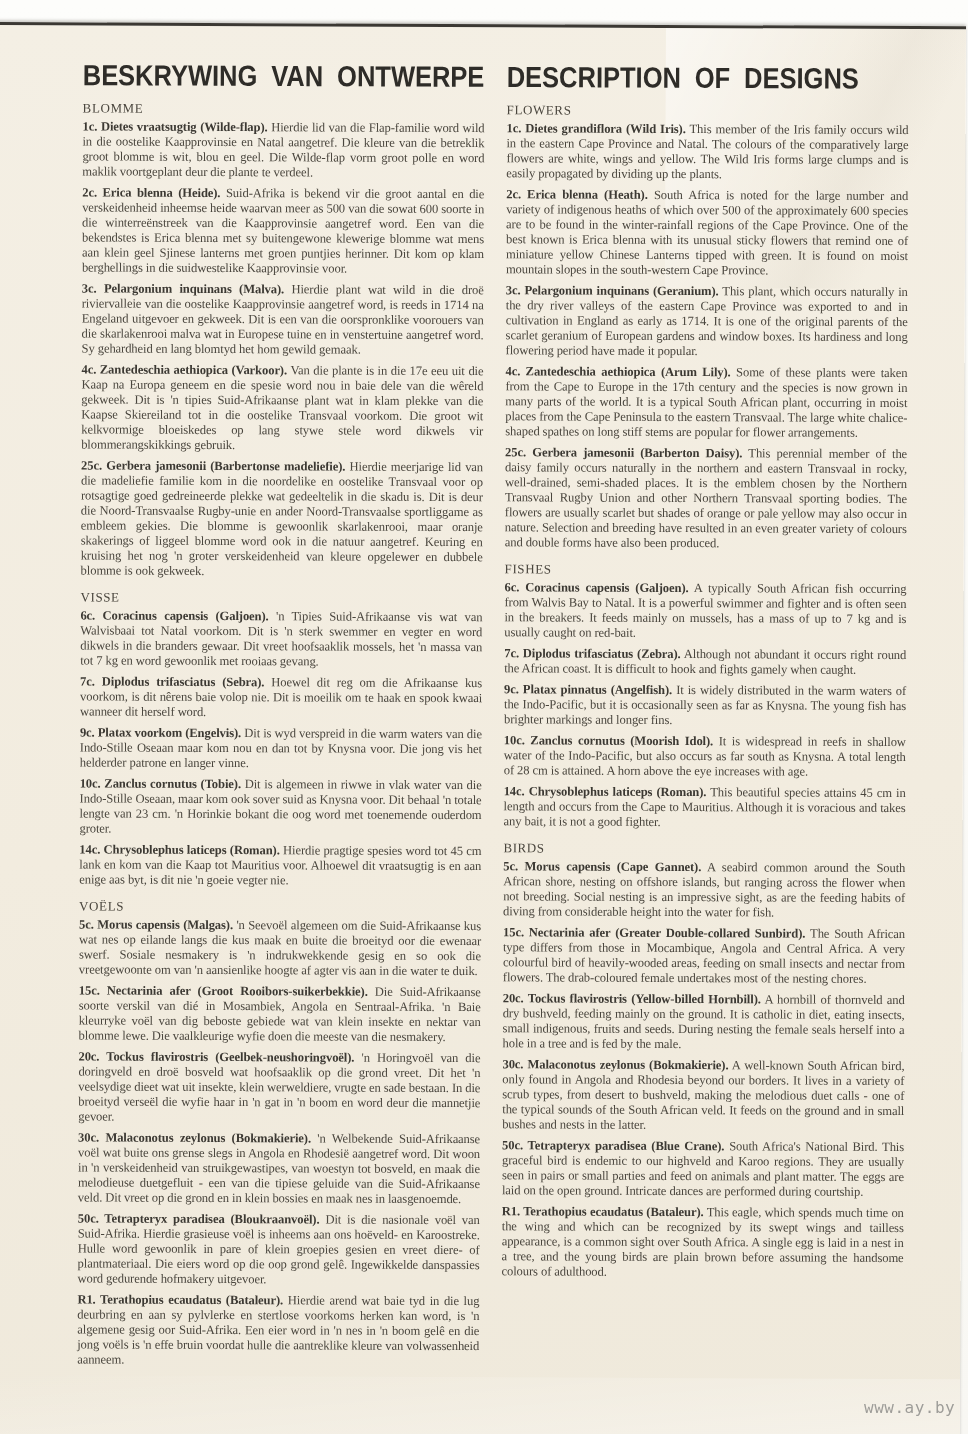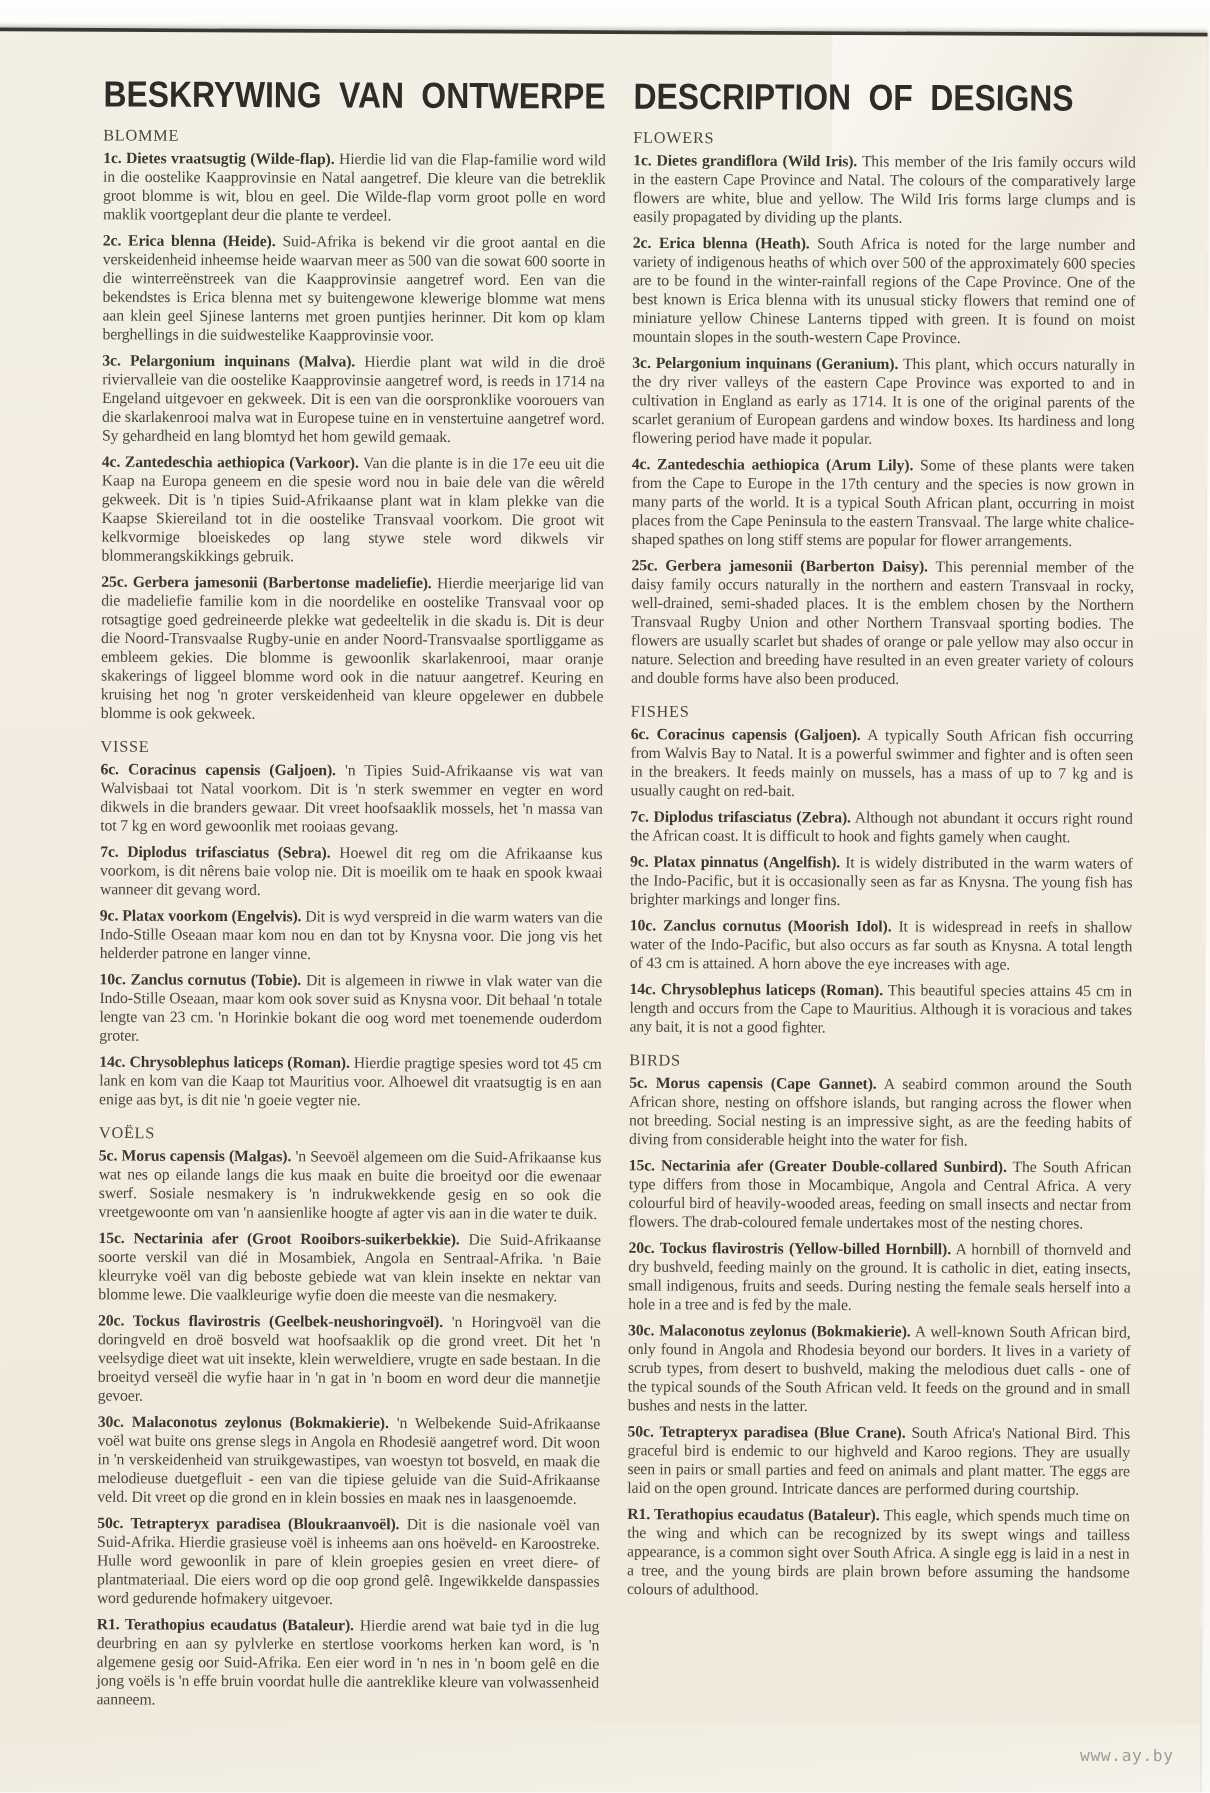--- a/index.html
+++ b/index.html
@@ -85,21 +85,21 @@
   }
   .lead {
     font-weight: 700;
     color: #3c3933;
   }
   .watermark {
     position: absolute;
     left: 864px;
     top: 1398px;
     font-family: "DejaVu Sans Mono", monospace;
-    font-size: 13px;
+    font-size: 16px;
     color: #9e9d99;
     letter-spacing: 0.5px;
   }
 </style>
 </head>
 <body>
 
 <div class="scan">
   <div class="paper">
     <div class="content">
@@ -112,21 +112,21 @@
           <p class="entry"><span class="lead">1c. Dietes vraatsugtig (Wilde-flap).</span> <span>Hierdie lid van die Flap-familie word wild in die oostelike Kaapprovinsie en Natal aangetref. Die kleure van die betreklik groot blomme is wit, blou en geel. Die Wilde-flap vorm groot polle en word maklik voortgeplant deur die plante te verdeel.</span></p>
           <p class="entry"><span class="lead">2c. Erica blenna (Heide).</span> <span>Suid-Afrika is bekend vir die groot aantal en die verskeidenheid inheemse heide waarvan meer as 500 van die sowat 600 soorte in die winterreënstreek van die Kaapprovinsie aangetref word. Een van die bekendstes is Erica blenna met sy buitengewone klewerige blomme wat mens aan klein geel Sjinese lanterns met groen puntjies herinner. Dit kom op klam berghellings in die suidwestelike Kaapprovinsie voor.</span></p>
           <p class="entry"><span class="lead">3c. Pelargonium inquinans (Malva).</span> <span>Hierdie plant wat wild in die droë riviervalleie van die oostelike Kaapprovinsie aangetref word, is reeds in 1714 na Engeland uitgevoer en gekweek. Dit is een van die oorspronklike voorouers van die skarlakenrooi malva wat in Europese tuine en in venstertuine aangetref word. Sy gehardheid en lang blomtyd het hom gewild gemaak.</span></p>
           <p class="entry"><span class="lead">4c. Zantedeschia aethiopica (Varkoor).</span> <span>Van die plante is in die 17e eeu uit die Kaap na Europa geneem en die spesie word nou in baie dele van die wêreld gekweek. Dit is 'n tipies Suid-Afrikaanse plant wat in klam plekke van die Kaapse Skiereiland tot in die oostelike Transvaal voorkom. Die groot wit kelkvormige bloeiskedes op lang stywe stele word dikwels vir blommerangskikkings gebruik.</span></p>
           <p class="entry"><span class="lead">25c. Gerbera jamesonii (Barbertonse madeliefie).</span> <span>Hierdie meerjarige lid van die madeliefie familie kom in die noordelike en oostelike Transvaal voor op rotsagtige goed gedreineerde plekke wat gedeeltelik in die skadu is. Dit is deur die Noord-Transvaalse Rugby-unie en ander Noord-Transvaalse sportliggame as embleem gekies. Die blomme is gewoonlik skarlakenrooi, maar oranje skakerings of liggeel blomme word ook in die natuur aangetref. Keuring en kruising het nog 'n groter verskeidenheid van kleure opgelewer en dubbele blomme is ook gekweek.</span></p>
         </div>
 
         <div class="section">
           <div class="sec-heading">VISSE</div>
           <p class="entry"><span class="lead">6c. Coracinus capensis (Galjoen).</span> <span>'n Tipies Suid-Afrikaanse vis wat van Walvisbaai tot Natal voorkom. Dit is 'n sterk swemmer en vegter en word dikwels in die branders gewaar. Dit vreet hoofsaaklik mossels, het 'n massa van tot 7 kg en word gewoonlik met rooiaas gevang.</span></p>
-          <p class="entry"><span class="lead">7c. Diplodus trifasciatus (Sebra).</span> <span>Hoewel dit reg om die Afrikaanse kus voorkom, is dit nêrens baie volop nie. Dit is moeilik om te haak en spook kwaai wanneer dit gevang word.</span></p>
+          <p class="entry"><span class="lead">7c. Diplodus trifasciatus (Sebra).</span> <span>Hoewel dit reg om die Afrikaanse kus voorkom, is dit nêrens baie volop nie. Dit is moeilik om te haak en spook kwaai wanneer dit herself word.</span></p>
           <p class="entry"><span class="lead">9c. Platax voorkom (Engelvis).</span> <span>Dit is wyd verspreid in die warm waters van die Indo-Stille Oseaan maar kom nou en dan tot by Knysna voor. Die jong vis het helderder patrone en langer vinne.</span></p>
           <p class="entry"><span class="lead">10c. Zanclus cornutus (Tobie).</span> <span>Dit is algemeen in riwwe in vlak water van die Indo-Stille Oseaan, maar kom ook sover suid as Knysna voor. Dit behaal 'n totale lengte van 23 cm. 'n Horinkie bokant die oog word met toenemende ouderdom groter.</span></p>
           <p class="entry"><span class="lead">14c. Chrysoblephus laticeps (Roman).</span> <span>Hierdie pragtige spesies word tot 45 cm lank en kom van die Kaap tot Mauritius voor. Alhoewel dit vraatsugtig is en aan enige aas byt, is dit nie 'n goeie vegter nie.</span></p>
         </div>
 
         <div class="section">
           <div class="sec-heading">VOËLS</div>
           <p class="entry"><span class="lead">5c. Morus capensis (Malgas).</span> <span>'n Seevoël algemeen om die Suid-Afrikaanse kus wat nes op eilande langs die kus maak en buite die broeityd oor die ewenaar swerf. Sosiale nesmakery is 'n indrukwekkende gesig en so ook die vreetgewoonte om van 'n aansienlike hoogte af agter vis aan in die water te duik.</span></p>
           <p class="entry"><span class="lead">15c. Nectarinia afer (Groot Rooibors-suikerbekkie).</span> <span>Die Suid-Afrikaanse soorte verskil van dié in Mosambiek, Angola en Sentraal-Afrika. 'n Baie kleurryke voël van dig beboste gebiede wat van klein insekte en nektar van blomme lewe. Die vaalkleurige wyfie doen die meeste van die nesmakery.</span></p>
           <p class="entry"><span class="lead">20c. Tockus flavirostris (Geelbek-neushoringvoël).</span> <span>'n Horingvoël van die doringveld en droë bosveld wat hoofsaaklik op die grond vreet. Dit het 'n veelsydige dieet wat uit insekte, klein werweldiere, vrugte en sade bestaan. In die broeityd verseël die wyfie haar in 'n gat in 'n boom en word deur die mannetjie gevoer.</span></p>
@@ -134,33 +134,33 @@
           <p class="entry"><span class="lead">50c. Tetrapteryx paradisea (Bloukraanvoël).</span> <span>Dit is die nasionale voël van Suid-Afrika. Hierdie grasieuse voël is inheems aan ons hoëveld- en Karoostreke. Hulle word gewoonlik in pare of klein groepies gesien en vreet diere- of plantmateriaal. Die eiers word op die oop grond gelê. Ingewikkelde danspassies word gedurende hofmakery uitgevoer.</span></p>
           <p class="entry"><span class="lead">R1. Terathopius ecaudatus (Bataleur).</span> <span>Hierdie arend wat baie tyd in die lug deurbring en aan sy pylvlerke en stertlose voorkoms herken kan word, is 'n algemene gesig oor Suid-Afrika. Een eier word in 'n nes in 'n boom gelê en die jong voëls is 'n effe bruin voordat hulle die aantreklike kleure van volwassenheid aanneem.</span></p>
         </div>
       </div>
 
       <div class="col">
         <h1 class="page-title">DESCRIPTION OF DESIGNS</h1>
 
         <div class="section">
           <div class="sec-heading">FLOWERS</div>
-          <p class="entry"><span class="lead">1c. Dietes grandiflora (Wild Iris).</span> <span>This member of the Iris family occurs wild in the eastern Cape Province and Natal. The colours of the comparatively large flowers are white, blue and yellow. The Wild Iris forms large clumps and is easily propagated by dividing up the plants.</span></p>
+          <p class="entry"><span class="lead">1c. Dietes grandiflora (Wild Iris).</span> <span>This member of the Iris family occurs wild in the eastern Cape Province and Natal. The colours of the comparatively large flowers are white, wings and yellow. The Wild Iris forms large clumps and is easily propagated by dividing up the plants.</span></p>
           <p class="entry"><span class="lead">2c. Erica blenna (Heath).</span> <span>South Africa is noted for the large number and variety of indigenous heaths of which over 500 of the approximately 600 species are to be found in the winter-rainfall regions of the Cape Province. One of the best known is Erica blenna with its unusual sticky flowers that remind one of miniature yellow Chinese Lanterns tipped with green. It is found on moist mountain slopes in the south-western Cape Province.</span></p>
           <p class="entry"><span class="lead">3c. Pelargonium inquinans (Geranium).</span> <span>This plant, which occurs naturally in the dry river valleys of the eastern Cape Province was exported to and in cultivation in England as early as 1714. It is one of the original parents of the scarlet geranium of European gardens and window boxes. Its hardiness and long flowering period have made it popular.</span></p>
           <p class="entry"><span class="lead">4c. Zantedeschia aethiopica (Arum Lily).</span> <span>Some of these plants were taken from the Cape to Europe in the 17th century and the species is now grown in many parts of the world. It is a typical South African plant, occurring in moist places from the Cape Peninsula to the eastern Transvaal. The large white chalice-shaped spathes on long stiff stems are popular for flower arrangements.</span></p>
           <p class="entry"><span class="lead">25c. Gerbera jamesonii (Barberton Daisy).</span> <span>This perennial member of the daisy family occurs naturally in the northern and eastern Transvaal in rocky, well-drained, semi-shaded places. It is the emblem chosen by the Northern Transvaal Rugby Union and other Northern Transvaal sporting bodies. The flowers are usually scarlet but shades of orange or pale yellow may also occur in nature. Selection and breeding have resulted in an even greater variety of colours and double forms have also been produced.</span></p>
         </div>
 
         <div class="section">
           <div class="sec-heading">FISHES</div>
           <p class="entry"><span class="lead">6c. Coracinus capensis (Galjoen).</span> <span>A typically South African fish occurring from Walvis Bay to Natal. It is a powerful swimmer and fighter and is often seen in the breakers. It feeds mainly on mussels, has a mass of up to 7 kg and is usually caught on red-bait.</span></p>
           <p class="entry"><span class="lead">7c. Diplodus trifasciatus (Zebra).</span> <span>Although not abundant it occurs right round the African coast. It is difficult to hook and fights gamely when caught.</span></p>
           <p class="entry"><span class="lead">9c. Platax pinnatus (Angelfish).</span> <span>It is widely distributed in the warm waters of the Indo-Pacific, but it is occasionally seen as far as Knysna. The young fish has brighter markings and longer fins.</span></p>
-          <p class="entry"><span class="lead">10c. Zanclus cornutus (Moorish Idol).</span> <span>It is widespread in reefs in shallow water of the Indo-Pacific, but also occurs as far south as Knysna. A total length of 43 cm is attained. A horn above the eye increases with age.</span></p>
+          <p class="entry"><span class="lead">10c. Zanclus cornutus (Moorish Idol).</span> <span>It is widespread in reefs in shallow water of the Indo-Pacific, but also occurs as far south as Knysna. A total length of 28 cm is attained. A horn above the eye increases with age.</span></p>
           <p class="entry"><span class="lead">14c. Chrysoblephus laticeps (Roman).</span> <span>This beautiful species attains 45 cm in length and occurs from the Cape to Mauritius. Although it is voracious and takes any bait, it is not a good fighter.</span></p>
         </div>
 
         <div class="section">
           <div class="sec-heading">BIRDS</div>
           <p class="entry"><span class="lead">5c. Morus capensis (Cape Gannet).</span> <span>A seabird common around the South African shore, nesting on offshore islands, but ranging across the flower when not breeding. Social nesting is an impressive sight, as are the feeding habits of diving from considerable height into the water for fish.</span></p>
           <p class="entry"><span class="lead">15c. Nectarinia afer (Greater Double-collared Sunbird).</span> <span>The South African type differs from those in Mocambique, Angola and Central Africa. A very colourful bird of heavily-wooded areas, feeding on small insects and nectar from flowers. The drab-coloured female undertakes most of the nesting chores.</span></p>
           <p class="entry"><span class="lead">20c. Tockus flavirostris (Yellow-billed Hornbill).</span> <span>A hornbill of thornveld and dry bushveld, feeding mainly on the ground. It is catholic in diet, eating insects, small indigenous, fruits and seeds. During nesting the female seals herself into a hole in a tree and is fed by the male.</span></p>
           <p class="entry"><span class="lead">30c. Malaconotus zeylonus (Bokmakierie).</span> <span>A well-known South African bird, only found in Angola and Rhodesia beyond our borders. It lives in a variety of scrub types, from desert to bushveld, making the melodious duet calls - one of the typical sounds of the South African veld. It feeds on the ground and in small bushes and nests in the latter.</span></p>
           <p class="entry"><span class="lead">50c. Tetrapteryx paradisea (Blue Crane).</span> <span>South Africa's National Bird. This graceful bird is endemic to our highveld and Karoo regions. They are usually seen in pairs or small parties and feed on animals and plant matter. The eggs are laid on the open ground. Intricate dances are performed during courtship.</span></p>

